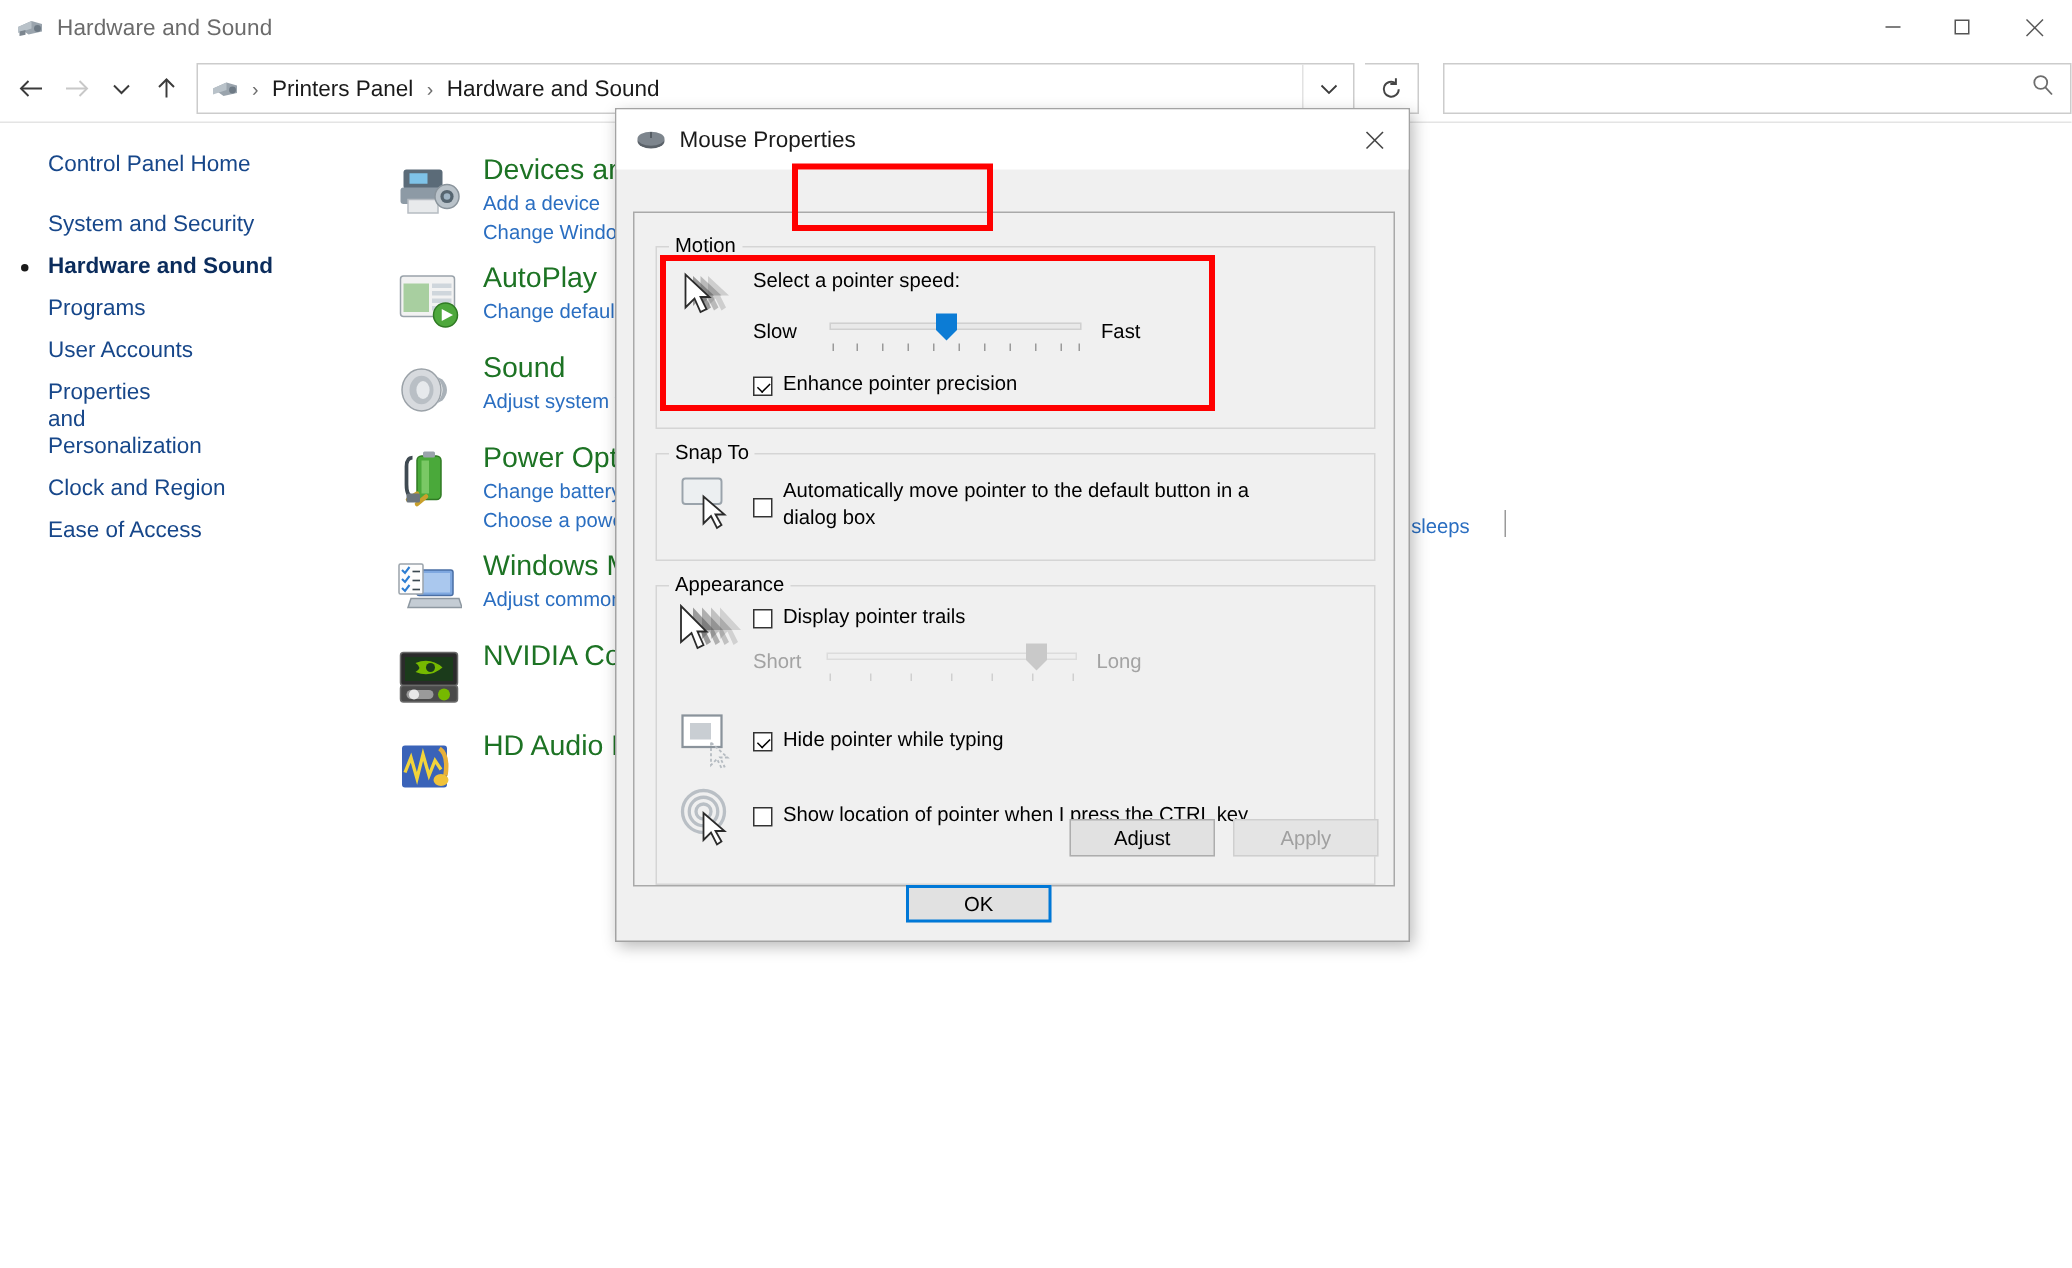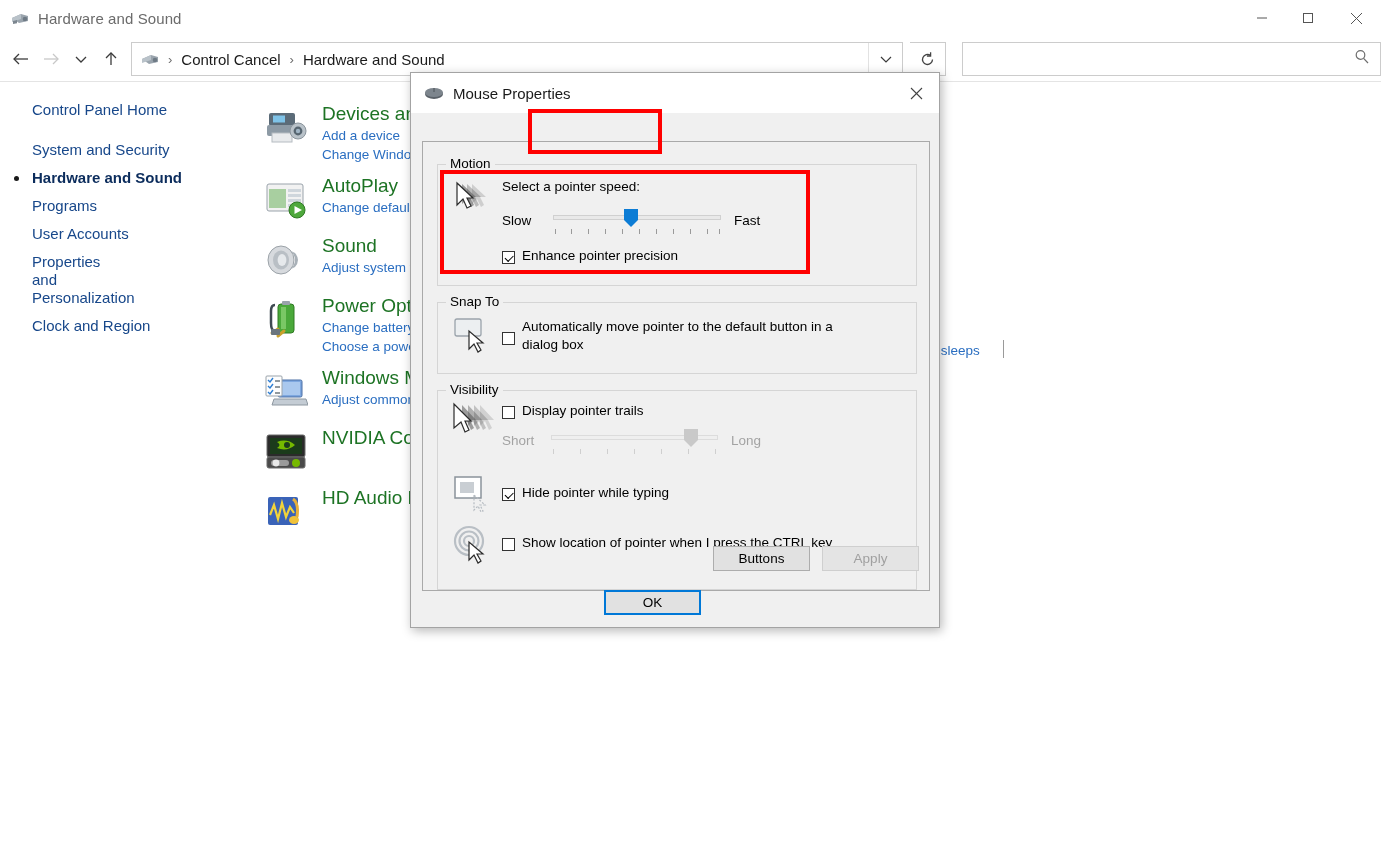--- a/index.html
+++ b/index.html
@@ -348,21 +348,21 @@
 
   <div id="addressbar">
     <div id="crumb-icon">
       <svg width="20" height="18" viewBox="0 0 20 18">
         <path d="M2 9 L11 5 L18 7 L18 12 L9 14 Z" fill="#9aa4ad"></path>
         <path d="M2 9 L11 5 L11 10 L2 13 Z" fill="#b9c2c9"></path>
         <circle cx="15" cy="10" r="2.3" fill="#6e7a85"></circle>
       </svg>
     </div>
     <span class="crumb-sep">›</span>
-    <span class="crumb">Control Cancel</span>
+    <span class="crumb">Printers Panel</span>
     <span class="crumb-sep">›</span>
     <span class="crumb">Hardware and Sound</span>
     <div id="addr-dropdown">
       <svg width="14" height="10">
           <polyline points="2,3 7,8 12,3" fill="none" stroke="#3b3b3b" stroke-width="1.2"></polyline>
         </svg>
     </div>
   </div>
 
   <div id="refresh-btn">
@@ -384,20 +384,21 @@
 
   <div id="leftnav">
     <div class="nav-item">Control Panel Home</div>
     <div class="nav-gap"></div>
     <div class="nav-item">System and Security</div>
     <div class="nav-item active">Hardware and Sound</div>
     <div class="nav-item">Programs</div>
     <div class="nav-item">User Accounts</div>
     <div class="nav-item" style="width:120px">Properties and Personalization</div>
     <div class="nav-item">Clock and Region</div>
+    <div class="nav-item">Ease of Access</div>
   </div>
 
   <div id="content">
 
     <div class="cat">
       <div class="cat-icon">
         <svg width="46" height="42" viewBox="0 0 46 42">
           <rect x="6" y="6" width="26" height="13" rx="2" fill="#5b6b78"></rect>
           <rect x="10" y="8.5" width="12" height="7" fill="#7fc3e8"></rect>
           <rect x="4" y="18" width="30" height="11" rx="2" fill="#8d9aa5"></rect>
@@ -606,21 +607,21 @@
           </svg>
         </div>
 
         <div class="cb-row" style="position:absolute; left:64px; top:15px; width:370px;">
           <span class="cb"></span>
           <span class="opt-label" style="line-height:18px; width:345px;">Automatically move pointer to the default button in a dialog box</span>
         </div>
       </div>
 
       <div class="groupbox" id="group-visibility">
-        <div class="group-legend">Visibility</div>
+        <div class="group-legend">Appearance</div>
 
         <div class="opt-icon" style="left:12px; top:10px; width:46px; height:40px;">
           <svg width="46" height="38" viewBox="0 0 46 38">
             <g opacity=".2">
                 <polygon points="30,3 30,24 35,19 39,28 42,26 38,18 44,18" fill="#555"></polygon>
               </g>
             <g opacity=".3">
                 <polygon points="24,3 24,24 29,19 33,28 36,26 32,18 38,18" fill="#555"></polygon>
               </g>
             <g opacity=".42">
@@ -683,21 +684,21 @@
 
         <div class="cb-row" style="position:absolute; left:64px; top:144px;">
           <span class="cb"></span>
           <span class="opt-label">Show location of pointer when I press the CTRL key</span>
         </div>
       </div>
     </div>
 
     <div id="dlg-buttons">
       <div class="dlgbtn default">OK</div>
-      <div class="dlgbtn">Buttons</div>
+      <div class="dlgbtn">Adjust</div>
       <div class="dlgbtn disabled">Apply</div>
     </div>
   </div>
 
   <div class="hl" id="hl-tab"></div>
   <div class="hl" id="hl-motion"></div>
 
 </div>
 
 </body></html>

